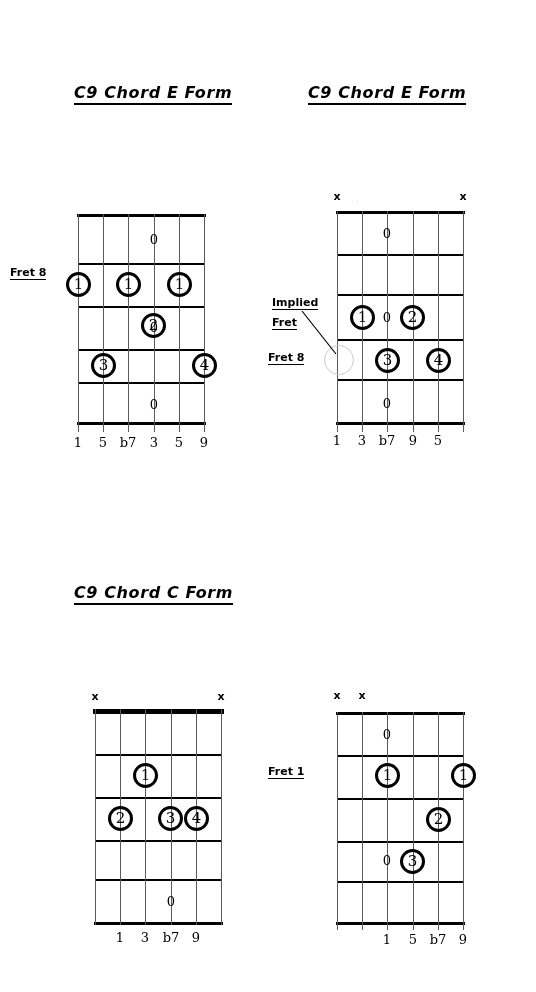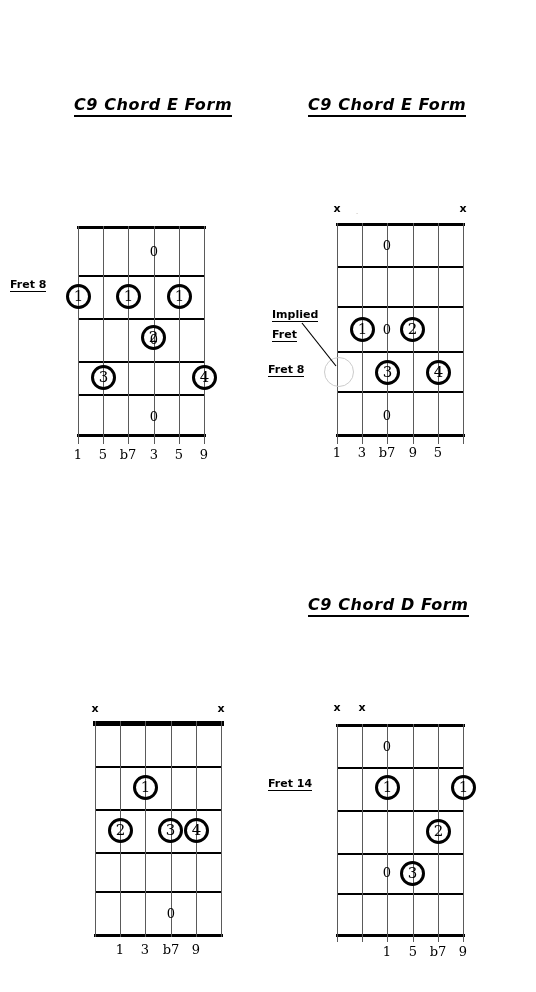--- a/index.html
+++ b/index.html
@@ -9,21 +9,21 @@
   }
   body {
     width: 536px;
     height: 992px;
     position: relative;
     overflow: hidden;
     font-family: "DejaVu Sans", sans-serif;
     color: #000000;
   }
 
-  .page { position: absolute; left: 0; top: 16px; width: 536px; height: 964px; }
+  .page { position: absolute; left: 0; top: 4px; width: 536px; height: 964px; }
 
   
   .chart-title {
     position: absolute;
     font-family: "DejaVu Sans", sans-serif;
     font-size: 16px;
     font-weight: bold;
     font-style: italic;
     letter-spacing: 0.6px;
     white-space: nowrap;
@@ -121,22 +121,22 @@
 </style>
 </head>
 <body>
 
 <div class="page">
 
   <div class="chart-title" style="left:74px; top:80px;">C9 Chord E Form</div>
 
   <div class="chart-title" style="left:308px; top:80px;">C9 Chord E Form</div>
 
-
-  <div class="chart-title" style="left:308px; top:580px;">C9 Chord D Form</div>
+  <div class="chart-title" style="left:74px; top:580px;">C9 Chord C Form</div>
+
 
   <div class="diagram" id="d0" style="left:78px; top:210px; width:127px; height:210px;">
 
     <div class="fret thin" style="left:-1px; top:0px; width:129px; height:3px;"></div>
     <div class="fret thin" style="left:0px; top:49px; width:127px;"></div>
     <div class="fret thin" style="left:0px; top:92px; width:127px;"></div>
     <div class="fret thin" style="left:0px; top:135px; width:127px;"></div>
     <div class="fret thin" style="left:0px; top:168px; width:127px;"></div>
     <div class="fret thin" style="left:-1px; top:208px; width:129px; height:3px;"></div>
 
@@ -274,15 +274,15 @@
     <div class="dot" style="left:114px; top:51px;">1</div>
     <div class="dot" style="left:89px; top:95px;">2</div>
     <div class="dot" style="left:63px; top:137px;">3</div>
 
     <div class="interval" style="left:40px; top:221px;">1</div>
     <div class="interval" style="left:66px; top:221px;">5</div>
     <div class="interval" style="left:91px; top:221px;">b7</div>
     <div class="interval" style="left:116px; top:221px;">9</div>
   </div>
 
-  <div class="side-label" style="left:268px; top:761px;">Fret 14</div>
+  <div class="side-label" style="left:268px; top:761px;">Fret 1</div>
 
 </div>
 
 </body></html>

